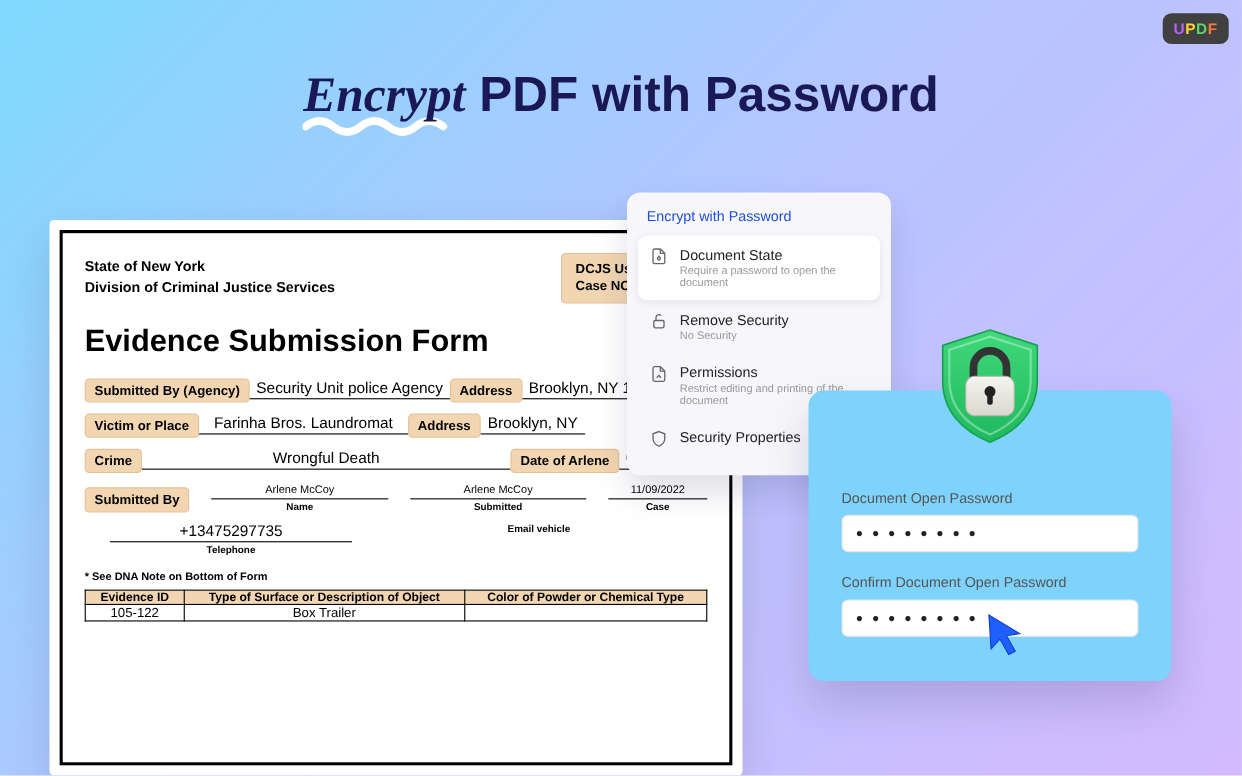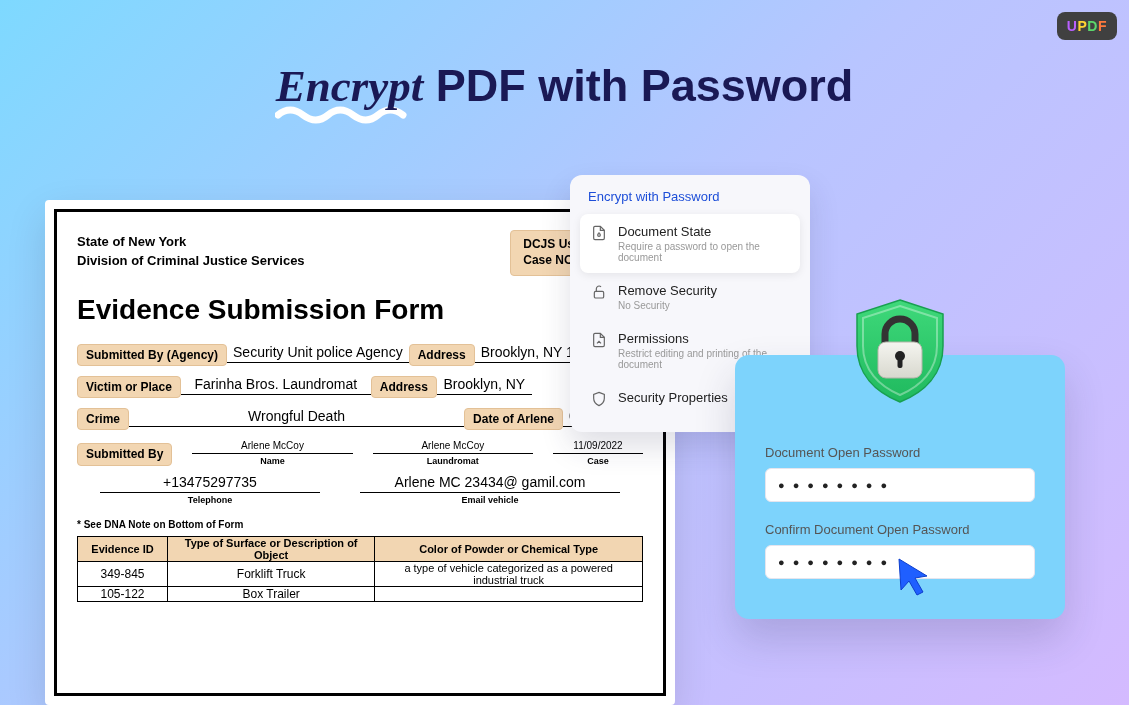--- a/index.html
+++ b/index.html
@@ -319,55 +319,49 @@
     </div>
 
     <div class="sign-row">
       <span class="sign-prefix pill-label">Submitted By</span>
       <div class="slot">
         <div class="sign-val">Arlene McCoy</div>
         <div class="sign-lbl">Name</div>
       </div>
       <div class="slot">
         <div class="sign-val">Arlene McCoy</div>
-        <div class="sign-lbl">Laundromat</div>
+        <div class="sign-lbl">Submitted</div>
       </div>
       <div class="slot" style="flex:0 0 90px">
         <div class="sign-val">11/09/2022</div>
         <div class="sign-lbl">Case</div>
       </div>
     </div>
 
     <div class="contact-row">
       <div class="slot">
         <div class="sign-val">+13475297735</div>
         <div class="sign-lbl">Telephone</div>
       </div>
       <div class="slot" style="max-width:260px">
-        <div class="sign-val">Arlene MC 23434@ gamil.com</div>
         <div class="sign-lbl">Email vehicle</div>
       </div>
     </div>
 
     <div class="note">* See DNA Note on Bottom of Form</div>
 
     <table class="doc-table">
       <thead>
         <tr>
           <th>Evidence ID</th>
           <th>Type of Surface or Description of Object</th>
           <th>Color of Powder or Chemical Type</th>
         </tr>
       </thead>
       <tbody>
-        <tr>
-          <td>349-845</td>
-          <td>Forklift Truck</td>
-          <td style="font-size:11px">a type of vehicle categorized as a powered industrial truck</td>
-        </tr>
         <tr>
           <td>105-122</td>
           <td>Box Trailer</td>
           <td></td>
         </tr>
       </tbody>
     </table>
   </div>
 </div>
 

